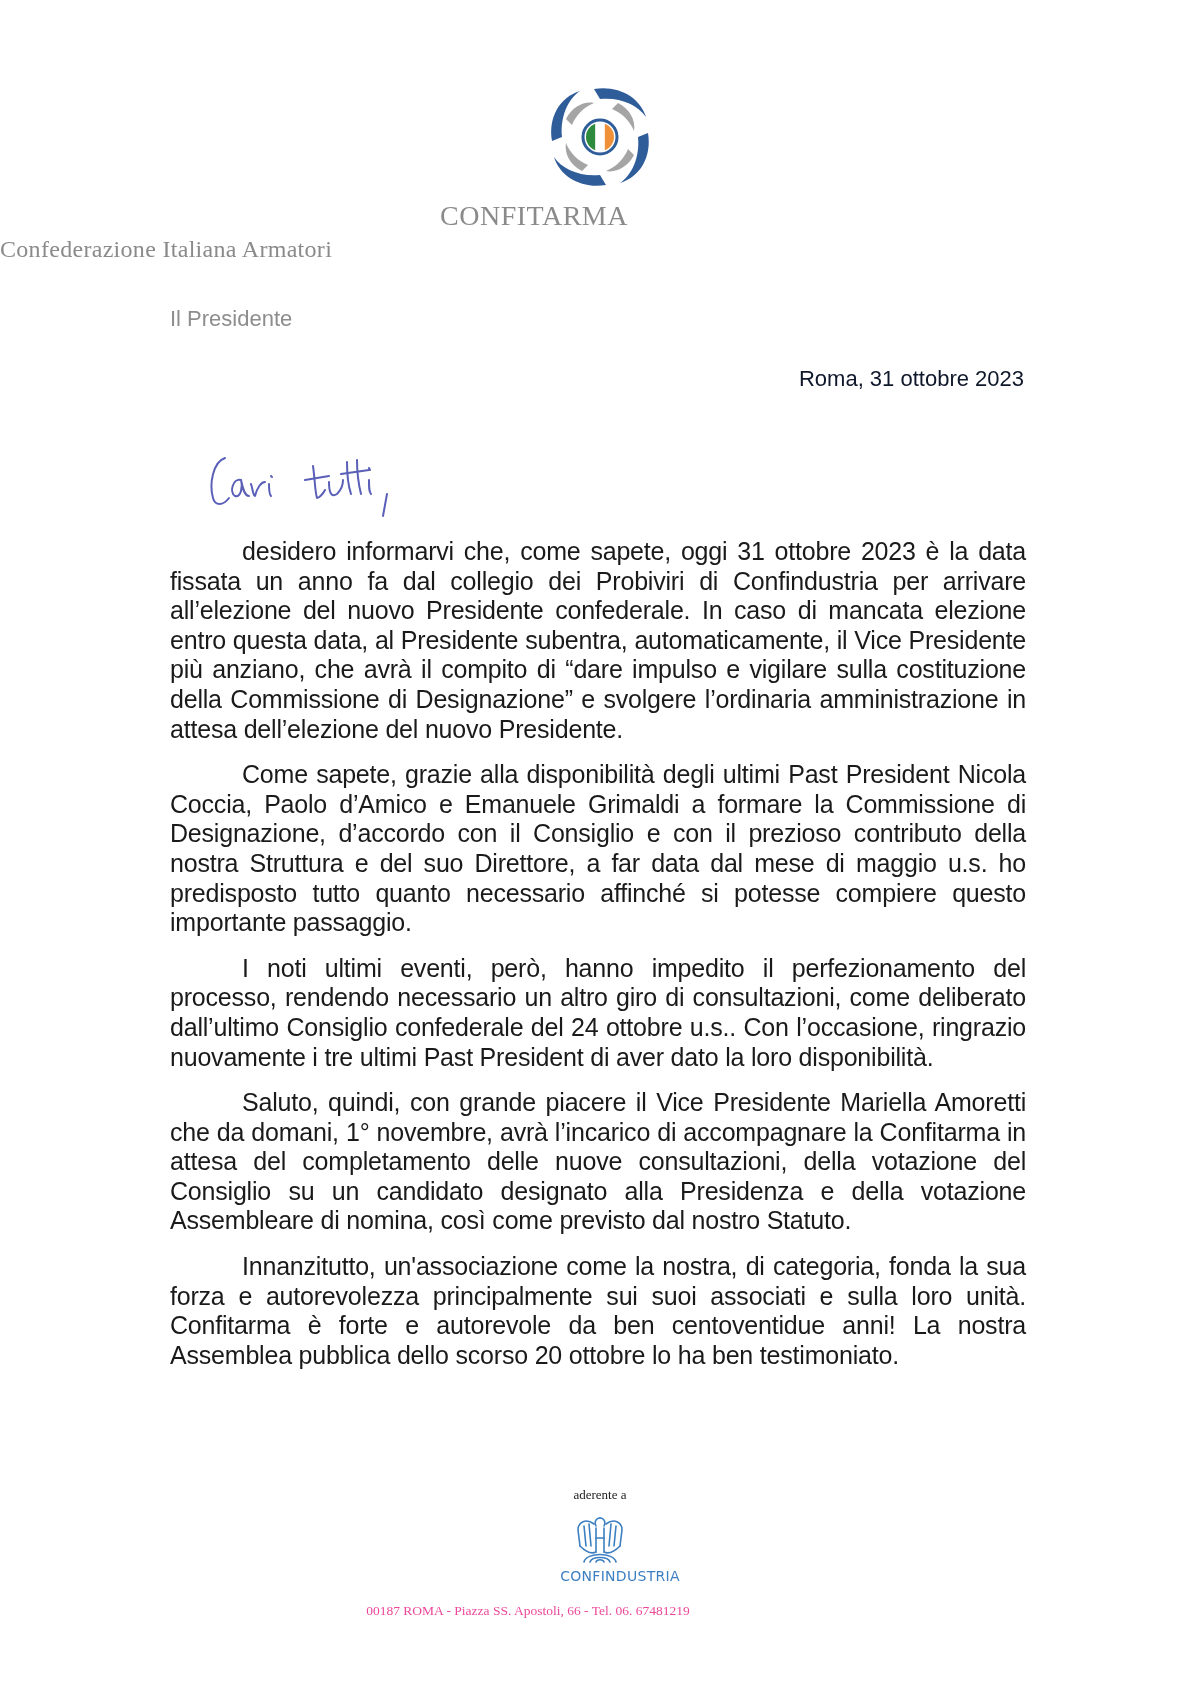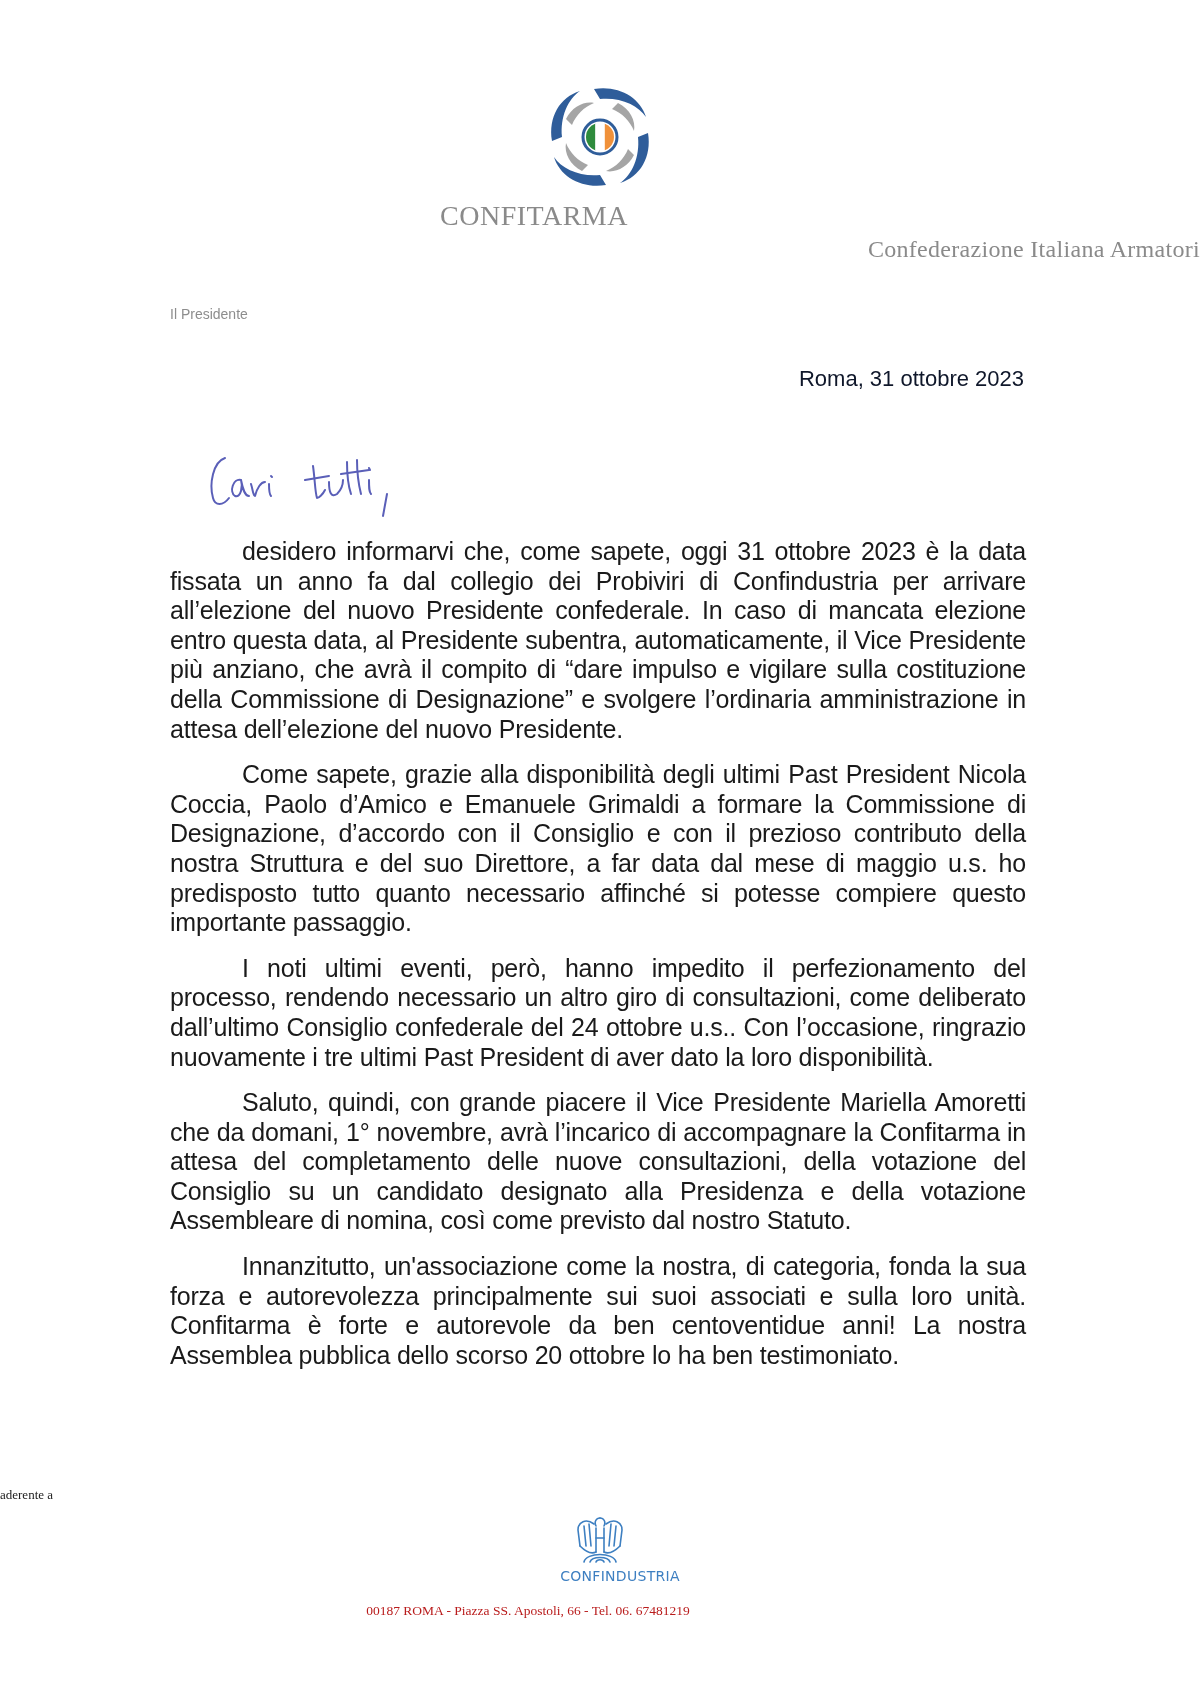--- a/index.html
+++ b/index.html
@@ -2,42 +2,42 @@
 <html><head>
 <meta charset="utf-8">
 <style>
   html, body { margin: 0; padding: 0; background: #ffffff; }
   body { width: 1200px; height: 1697px; position: relative; overflow: hidden; }
   .page { position: absolute; left: 0; top: 0; width: 1200px; height: 1697px; background: #fff; }
 
   .logo-mark { position: absolute; left: 545px; top: 82px; width: 110px; height: 110px; }
   .org-name { position: absolute; left: 0; width: 1068px; text-align: center; top: 200px;
     font-family: "Liberation Serif", serif; font-size: 28px; color: #8a8a8a; letter-spacing: 0.5px; }
-  .org-sub { position: absolute; left: 0; width: 1200px; text-align: right; top: 236px;
+  .org-sub { position: absolute; left: 0; width: 1200px; text-align: left; top: 236px;
     font-family: "Liberation Serif", serif; font-size: 24px; color: #8a8a8a; letter-spacing: 0.3px; }
 
   .sender-role { position: absolute; left: 170px; top: 306px;
-    font-family: "Liberation Sans", sans-serif; font-size: 14px; color: #8d8d8d; }
+    font-family: "Liberation Sans", sans-serif; font-size: 22px; color: #8d8d8d; }
   .date { position: absolute; right: 176px; top: 366px;
     font-family: "Liberation Sans", sans-serif; font-size: 22px; color: #0f172a; }
 
   .salutation { position: absolute; left: 205px; top: 440px; width: 260px; height: 80px; }
 
   .body { position: absolute; left: 170px; top: 537px; width: 856px;
     font-family: "Liberation Sans", sans-serif; font-size: 25px; line-height: 29.6px; color: #1a1a1a;
     text-align: justify; letter-spacing: -0.2px; }
   .body p { margin: 0 0 16px 0; text-indent: 72px; }
 
-  .footer-label { position: absolute; left: 0; width: 1200px; top: 1487px;
+  .footer-label { position: absolute; left: 0; width: 1200px; text-align: center; top: 1487px;
     font-family: "Liberation Serif", serif; font-size: 13px; color: #222; }
   .cf-mark { position: absolute; left: 572px; top: 1512px; width: 56px; height: 52px; }
   .cf-name { position: absolute; left: 0; width: 1200px; text-align: center; top: 1568px;
     font-family: "DejaVu Sans", sans-serif; font-size: 14px; color: #3d7fc1; letter-spacing: 0.3px; padding-left: 20px; }
   .address { position: absolute; left: 0; width: 1056px; text-align: center; top: 1602px;
-    font-family: "Liberation Serif", serif; font-size: 13.5px; color: #b91c1c; line-height: 17px; }
+    font-family: "Liberation Serif", serif; font-size: 13.5px; color: #ec4899; line-height: 17px; }
 </style>
 </head>
 <body>
 
 <div class="page">
 
   <svg class="logo-mark" viewBox="0 0 110 110">
     <g transform="translate(55,55)">
       <g fill="#2f5d9a">
         <path d="M-6,-48 C18,-52 40,-40 46,-20 C38,-32 20,-40 0,-38 Z"></path>

